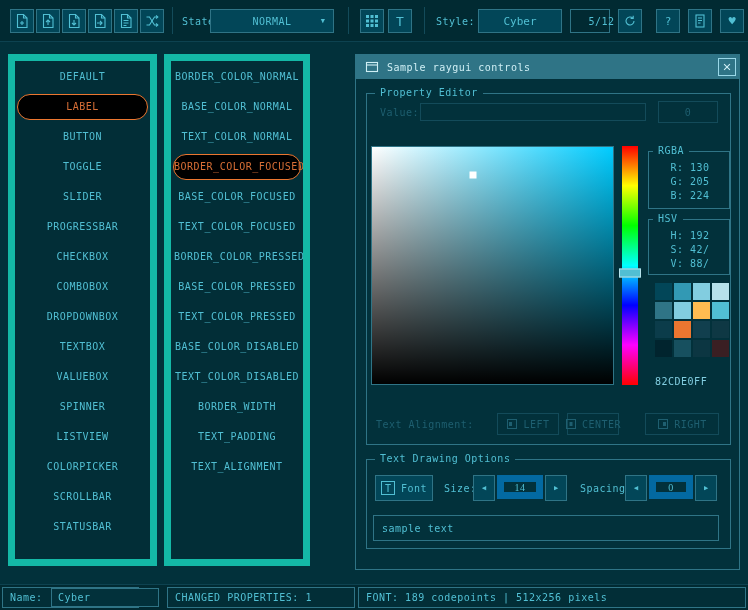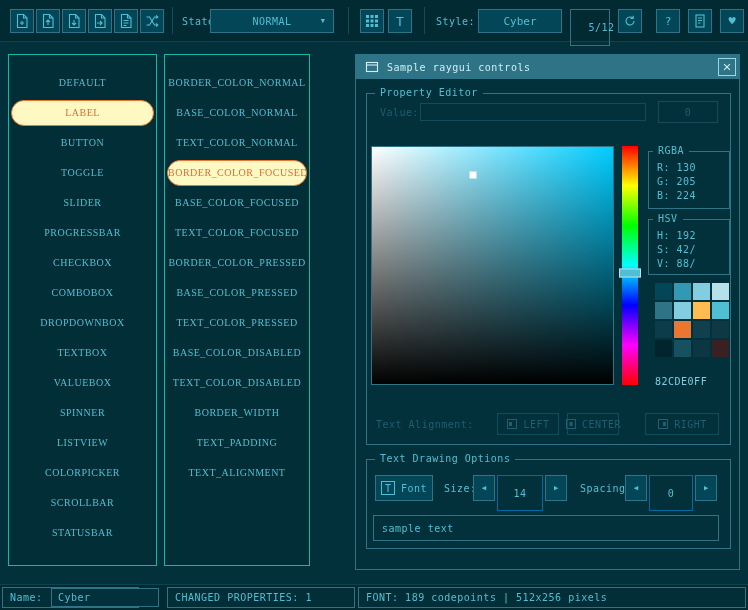--- a/index.html
+++ b/index.html
@@ -27,35 +27,35 @@
   .tbtn svg { stroke: #51BFD3; fill: none; stroke-width: 1.1; }
   .vdiv { position: absolute; top: 7px; width: 1px; height: 27px; background: #134B5A; }
   .tlabel { position: absolute; top: 16px; color: #51BFD3; }
   .dropdown {
     position: absolute; top: 9px; height: 24px; background: #024658;
     border: 1px solid #2F7486; color: #51BFD3;
     display: flex; align-items: center; justify-content: center; cursor: pointer;
   }
   .dropdown .arrow { position: absolute; right: 8px; font-size: 7px; letter-spacing: 0; }
   .valuebox {
-    position: absolute; top: 9px; height: 37px; background: transparent;
+    position: absolute; top: 9px; height: 24px; background: transparent;
     border: 1px solid #2F7486; color: #51BFD3;
     display: flex; align-items: center; justify-content: center; padding-left: 23px;
   }
 
   
   .panel {
-    position: absolute; border: 1px solid #14b8a6; background: #022E37;
-    padding-top: 15px; overflow: hidden; font-family: Liberation Serif, serif;
+    position: absolute; border: 7px solid #14b8a6; background: #022E37;
+    padding-top: 3px; overflow: hidden;
   }
   .list-item {
     height: 26px; line-height: 24px; margin: 0 2px 4px 2px;
     text-align: center; color: #51BFD3; border: 1px solid transparent; cursor: pointer;
   }
-  .list-item.selected { background: #fef9c3; border-color: #EB7630; color: #D86F36; border-radius: 13px; }
+  .list-item.selected { background: #000000; border-color: #EB7630; color: #D86F36; border-radius: 13px; }
 
   
   .window {
     position: absolute; left: 355px; top: 54px; width: 385px; height: 516px;
     border: 1px solid #2F7486; background: #02313B;
   }
   .titlebar {
     position: absolute; left: 0; top: 0; right: 0; height: 24px; background: #2F7486;
     display: flex; align-items: center; gap: 7px; padding: 0 8px; color: #CFEFF5;
   }
@@ -89,21 +89,21 @@
   .huebar {
     position: absolute; left: 266px; top: 91px; width: 16px; height: 239px; cursor: pointer;
     background: linear-gradient(to bottom,
       #ff0000 0%, #ffff00 16.6%, #00ff00 33.3%, #00ffff 50%,
       #0000ff 66.6%, #ff00ff 83.3%, #ff0000 100%);
   }
   .hue-handle {
     position: absolute; left: -3px; width: 22px; height: 9px;
     background: #51BFD3; border: 1px solid #B6E1EA; transform: translateY(-50%);
   }
-  .gb-lines { position: absolute; left: 8px; top: 9px; right: 6px; }
+  .gb-lines { position: absolute; left: 8px; top: 9px; right: 6px; text-align: center; }
   .gb-line { height: 14px; line-height: 14px; color: #51BFD3; white-space: nowrap; }
 
   .palette {
     position: absolute; left: 299px; top: 228px;
     display: grid; grid-template-columns: repeat(4, 17px); grid-auto-rows: 17px; gap: 2px;
   }
   .swatch { width: 17px; height: 17px; cursor: pointer; }
   .hexval { position: absolute; left: 299px; top: 321px; color: #82CDE0; }
 
   .align-btn {
@@ -118,22 +118,22 @@
     display: flex; align-items: center; justify-content: center; gap: 6px;
     font-family: inherit; font-size: 10px; letter-spacing: 0.5px; cursor: pointer;
   }
   .t-badge {
     width: 14px; height: 14px; border: 1px solid #51BFD3;
     display: flex; align-items: center; justify-content: center;
     font-size: 10px; letter-spacing: 0;
   }
   .spin-btn { position: absolute; width: 22px; height: 26px; font-size: 7px; letter-spacing: 0; }
   .spin-val {
-    position: absolute; height: 36px; border: 1px solid #0369a1; color: #51BFD3;
-    display: flex; align-items: center; justify-content: center;
+    position: absolute; height: 24px; border: 7px solid #0369a1; color: #51BFD3;
+    display: flex; align-items: center; justify-content: center; font-family: Liberation Serif, serif;
   }
   .textbox {
     position: absolute; border: 1px solid #2F7486; color: #51BFD3;
     display: flex; align-items: center; padding-left: 8px; background: transparent;
   }
 
   
   .statusbar {
     position: absolute; left: 0; top: 584px; width: 748px; height: 26px;
     background: #012A32; border-top: 1px solid #0D4250;

